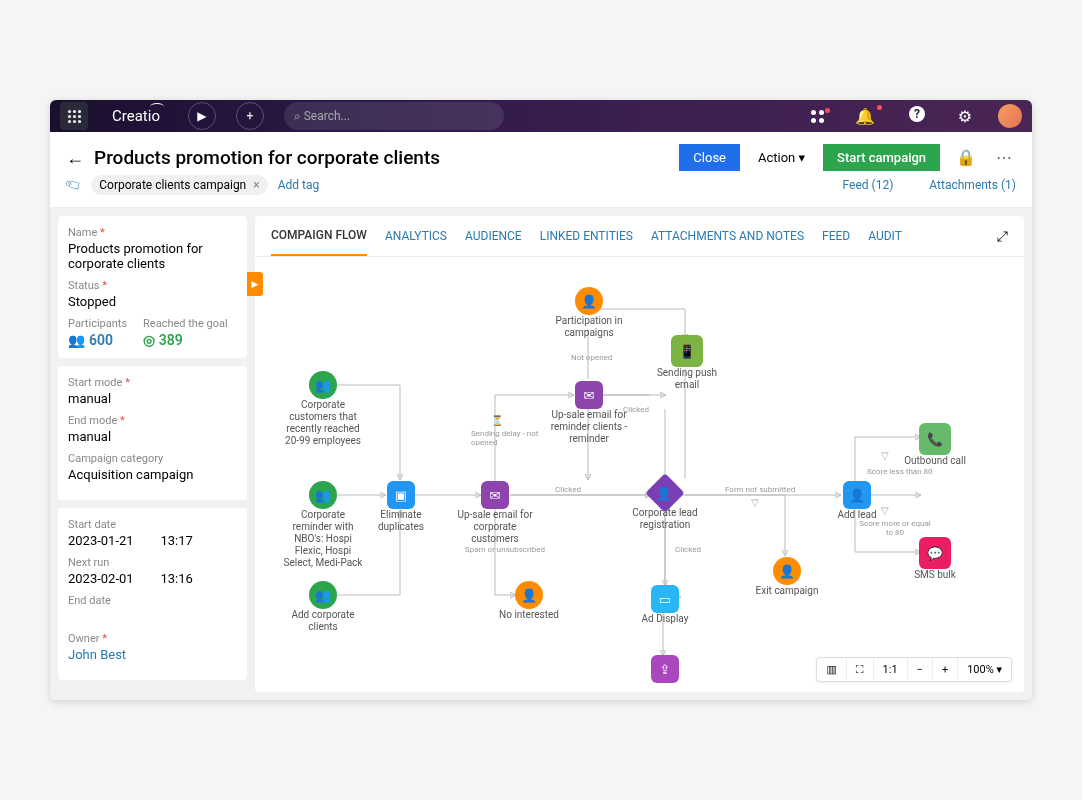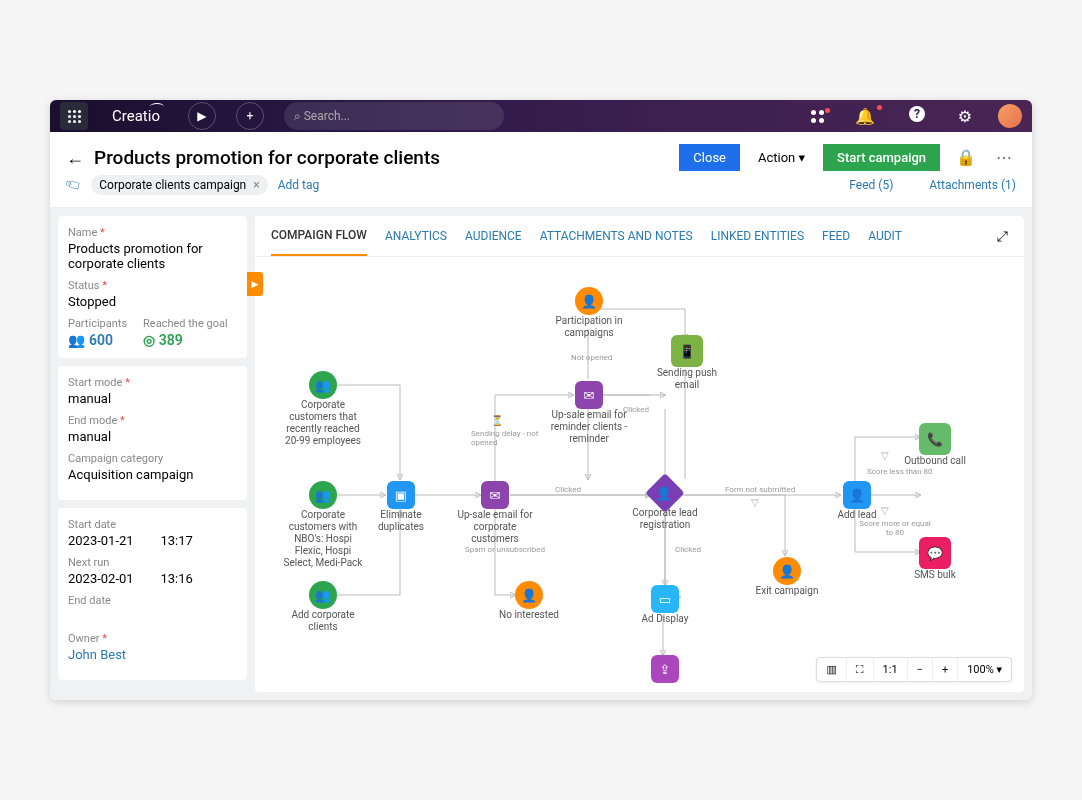--- a/index.html
+++ b/index.html
@@ -129,21 +129,21 @@
   </div>
 
   <div class="tagrow">
     <span class="tag-ico">🏷</span>
     <span class="tag-chip">
       <span>Corporate clients campaign</span>
       <span class="tag-x">×</span>
     </span>
     <span class="add-tag">Add tag</span>
     <span class="tagrow-spring"></span>
-    <span class="count-link">Feed (5)</span>
+    <span class="count-link">Feed (12)</span>
     <span style="width:16px"></span>
     <span class="count-link">Attachments (1)</span>
   </div>
 
   <div class="body">
     <div class="sidebar">
       <div class="card">
         <div class="lbl req">Name</div>
         <div class="val">Products promotion for corporate clients</div>
         <div class="lbl req">Status</div>
@@ -191,22 +191,22 @@
       </div>
     </div>
 
     <div class="main">
       <div class="collapse-handle">▶</div>
 
       <div class="tabs">
         <div class="tab active">COMPAIGN FLOW</div>
         <div class="tab">ANALYTICS</div>
         <div class="tab">AUDIENCE</div>
+        <div class="tab">LINKED ENTITIES</div>
         <div class="tab">ATTACHMENTS AND NOTES</div>
-        <div class="tab">LINKED ENTITIES</div>
         <div class="tab">FEED</div>
         <div class="tab">AUDIT</div>
         <span class="expand">⤢</span>
       </div>
 
       <div class="canvas">
         <svg class="edges">
           <defs>
               <marker id="ah" markerWidth="6" markerHeight="6" refX="5" refY="3" orient="auto">
                 <path d="M0,0 L6,3 L0,6 Z" class="arrowhead"></path>
@@ -240,21 +240,21 @@
         <div class="node" style="left:28px;top:114px">
             <div class="shape circle" style="background:#2da44e">
               <span>👥</span>
             </div>
             <div class="node-lbl">Corporate customers that recently reached 20-99 employees</div>
           </div>
         <div class="node" style="left:28px;top:224px">
             <div class="shape circle" style="background:#2da44e">
               <span>👥</span>
             </div>
-            <div class="node-lbl">Corporate customers with NBO's: Hospi Flexic, Hospi Select, Medi-Pack</div>
+            <div class="node-lbl">Corporate reminder with NBO's: Hospi Flexic, Hospi Select, Medi-Pack</div>
           </div>
         <div class="node" style="left:28px;top:324px">
             <div class="shape circle" style="background:#2da44e">
               <span>👥</span>
             </div>
             <div class="node-lbl">Add corporate clients</div>
           </div>
         <div class="node" style="left:106px;top:224px">
             <div class="shape" style="background:#2196f3">
               <span>▣</span>

